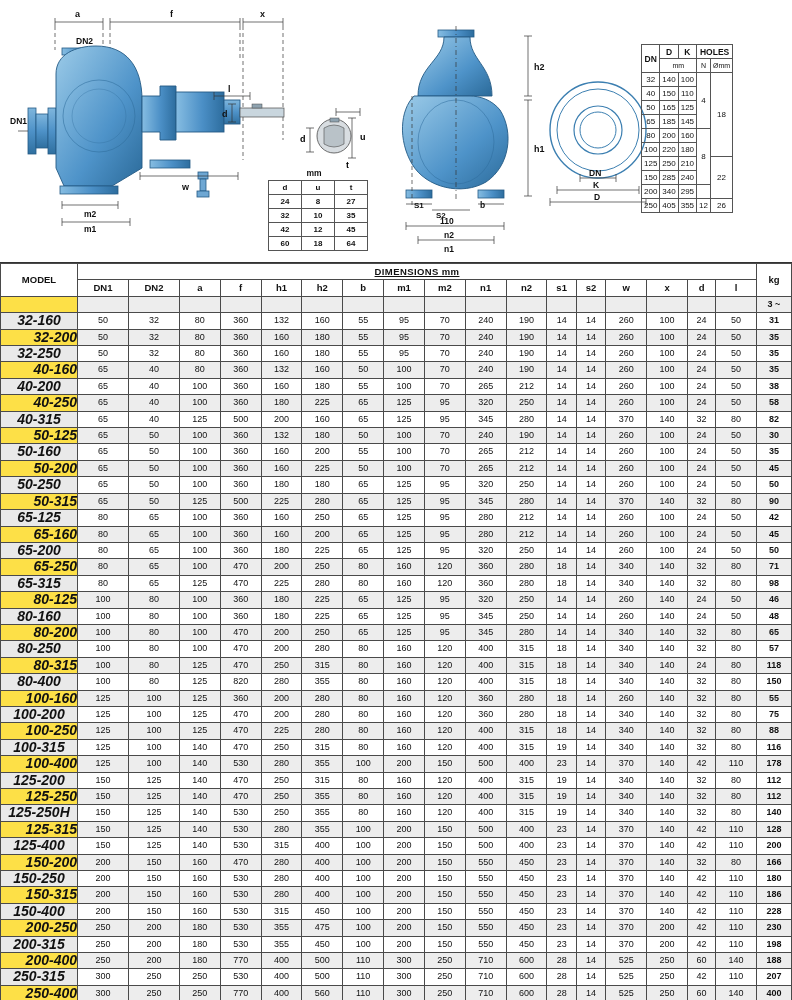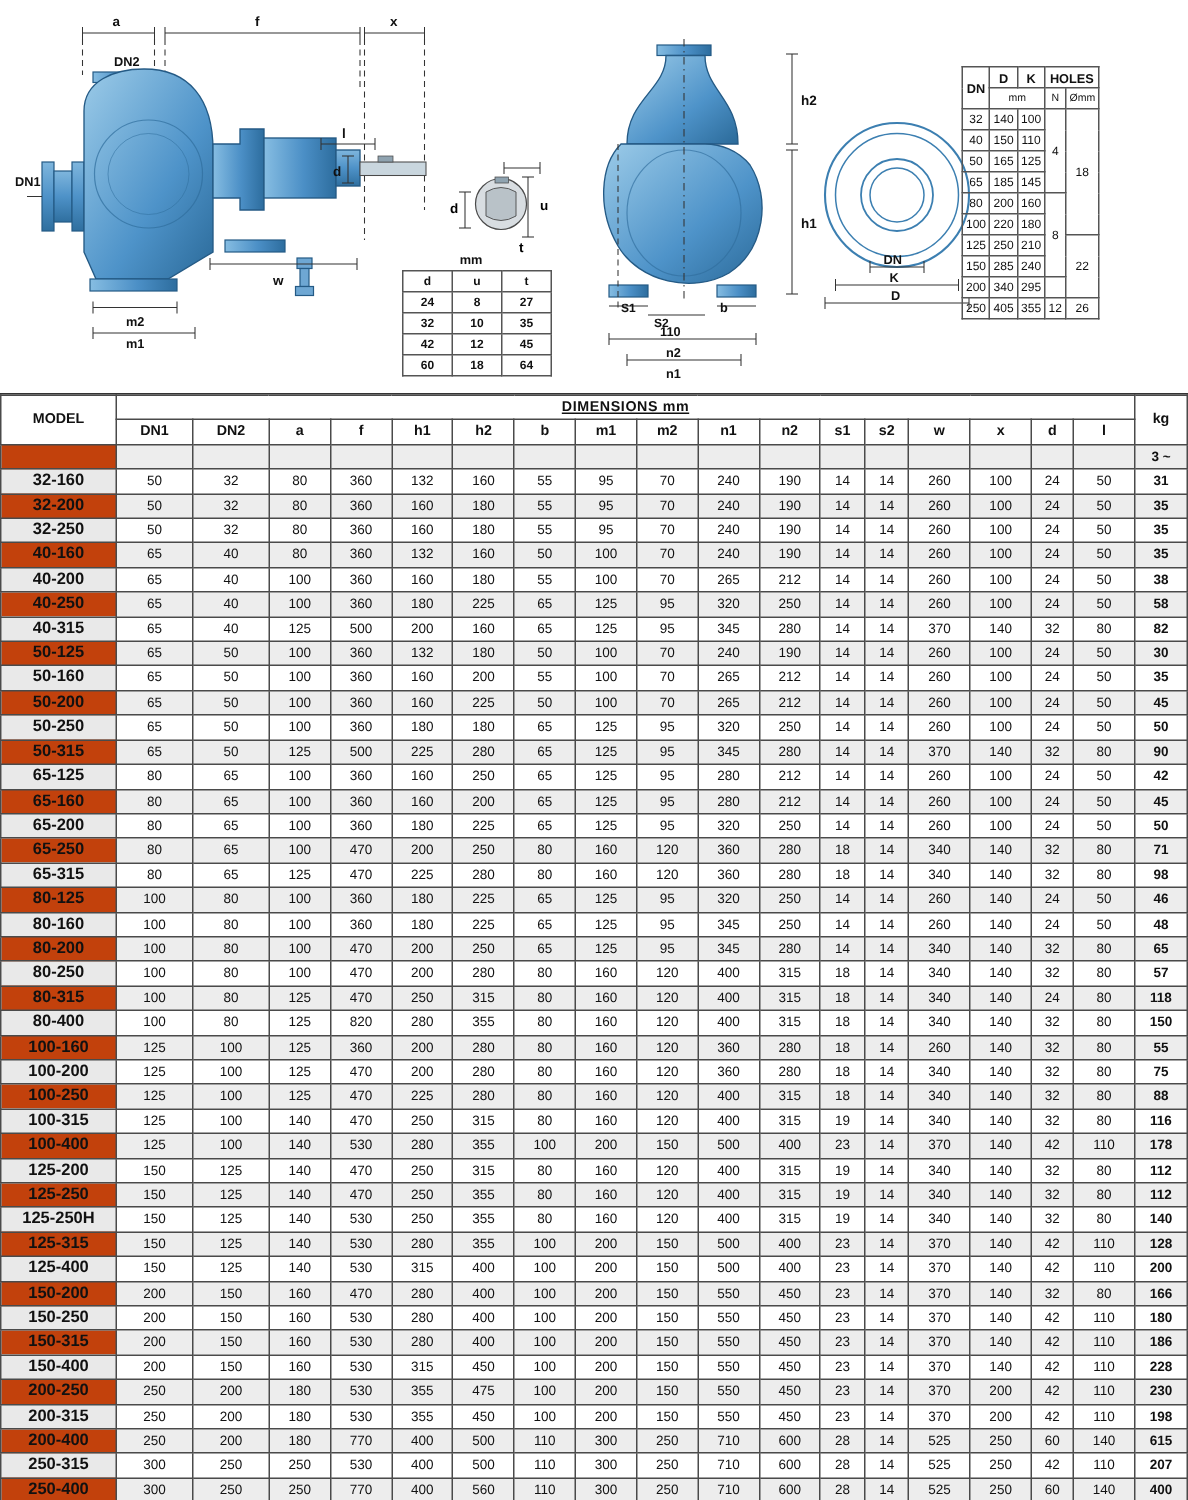--- a/index.html
+++ b/index.html
@@ -21,23 +21,23 @@
   .mm-table td,.mm-table th{border:1px solid #555;text-align:center;width:30px;height:11px;font-weight:bold;}
   .mm-cap{position:absolute;left:268px;top:168px;width:92px;text-align:center;font-size:8.5px;font-weight:bold;}
 
   
   table.main{border-collapse:collapse;width:792px;font-size:9px;}
   table.main td,table.main th{border:1px solid #4a4a4a;text-align:center;padding:0;height:15.4px;line-height:15.4px;}
   table.main th{font-weight:bold;font-size:9.5px;}
   .hdr-model{width:76px;font-size:10px;}
   .hdr-dim{font-size:10px;letter-spacing:.4px;text-decoration:underline;}
   .hdr-kg{width:34px;font-size:10px;margin-left:20px;}
-  .model-cell{font-weight:bold;font-size:11px;background:#e9e9e9;}
+  .model-cell{font-weight:bold;font-size:14px;background:#e9e9e9;font-style:italic;}
   tr.alt td{background:#ededed;}
-  tr.alt td.model-cell{background:#c2410c;}
+  tr.alt td.model-cell{background:#fde047;text-align:right;}
   .kg-cell{font-weight:bold;}
   .r2{height:15px;}
 </style>
 </head>
 <body>
 
 <div class="page">
 
   <div class="drawing">
     <svg class="dwg-svg" width="792" height="262" viewBox="0 0 792 262">
@@ -1223,21 +1223,21 @@
           <td>300</td>
           <td>250</td>
           <td>710</td>
           <td>600</td>
           <td>28</td>
           <td>14</td>
           <td>525</td>
           <td>250</td>
           <td>60</td>
           <td>140</td>
-          <td class="kg-cell">615</td>
+          <td class="kg-cell">188</td>
         </tr>
         <tr>
           <td class="model-cell">250-315</td>
           <td>300</td>
           <td>250</td>
           <td>250</td>
           <td>530</td>
           <td>400</td>
           <td>500</td>
           <td>110</td>

